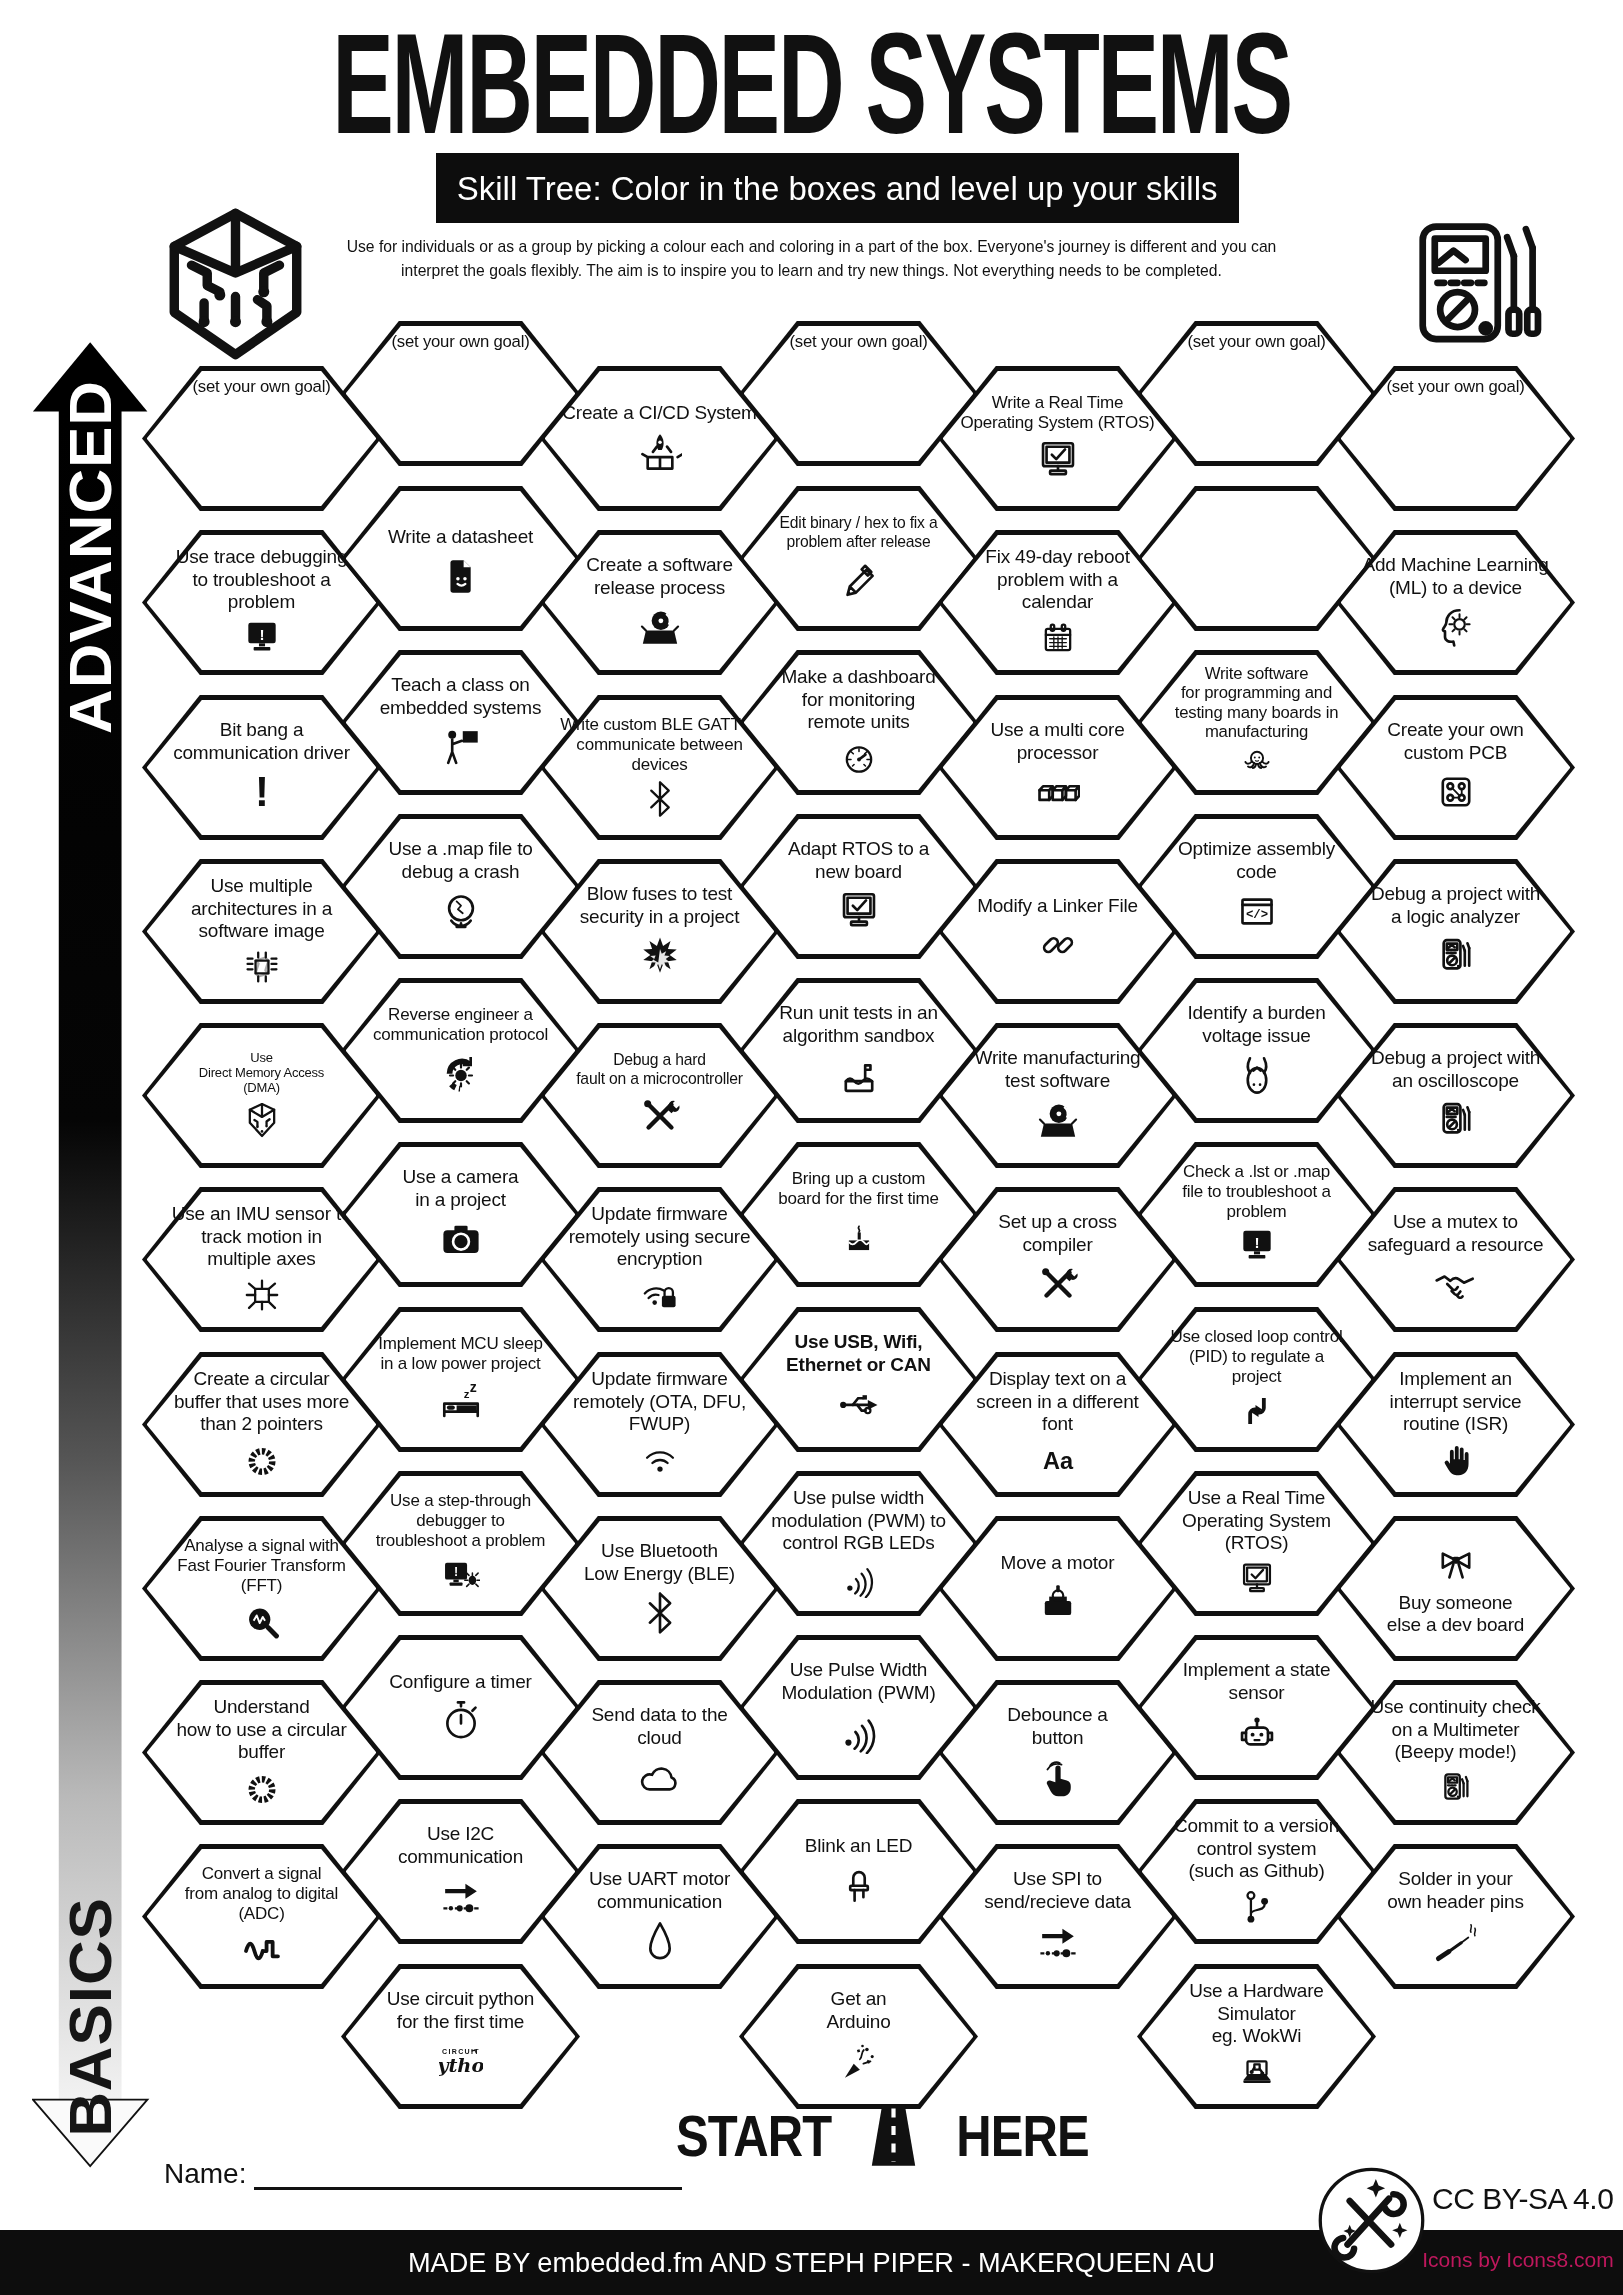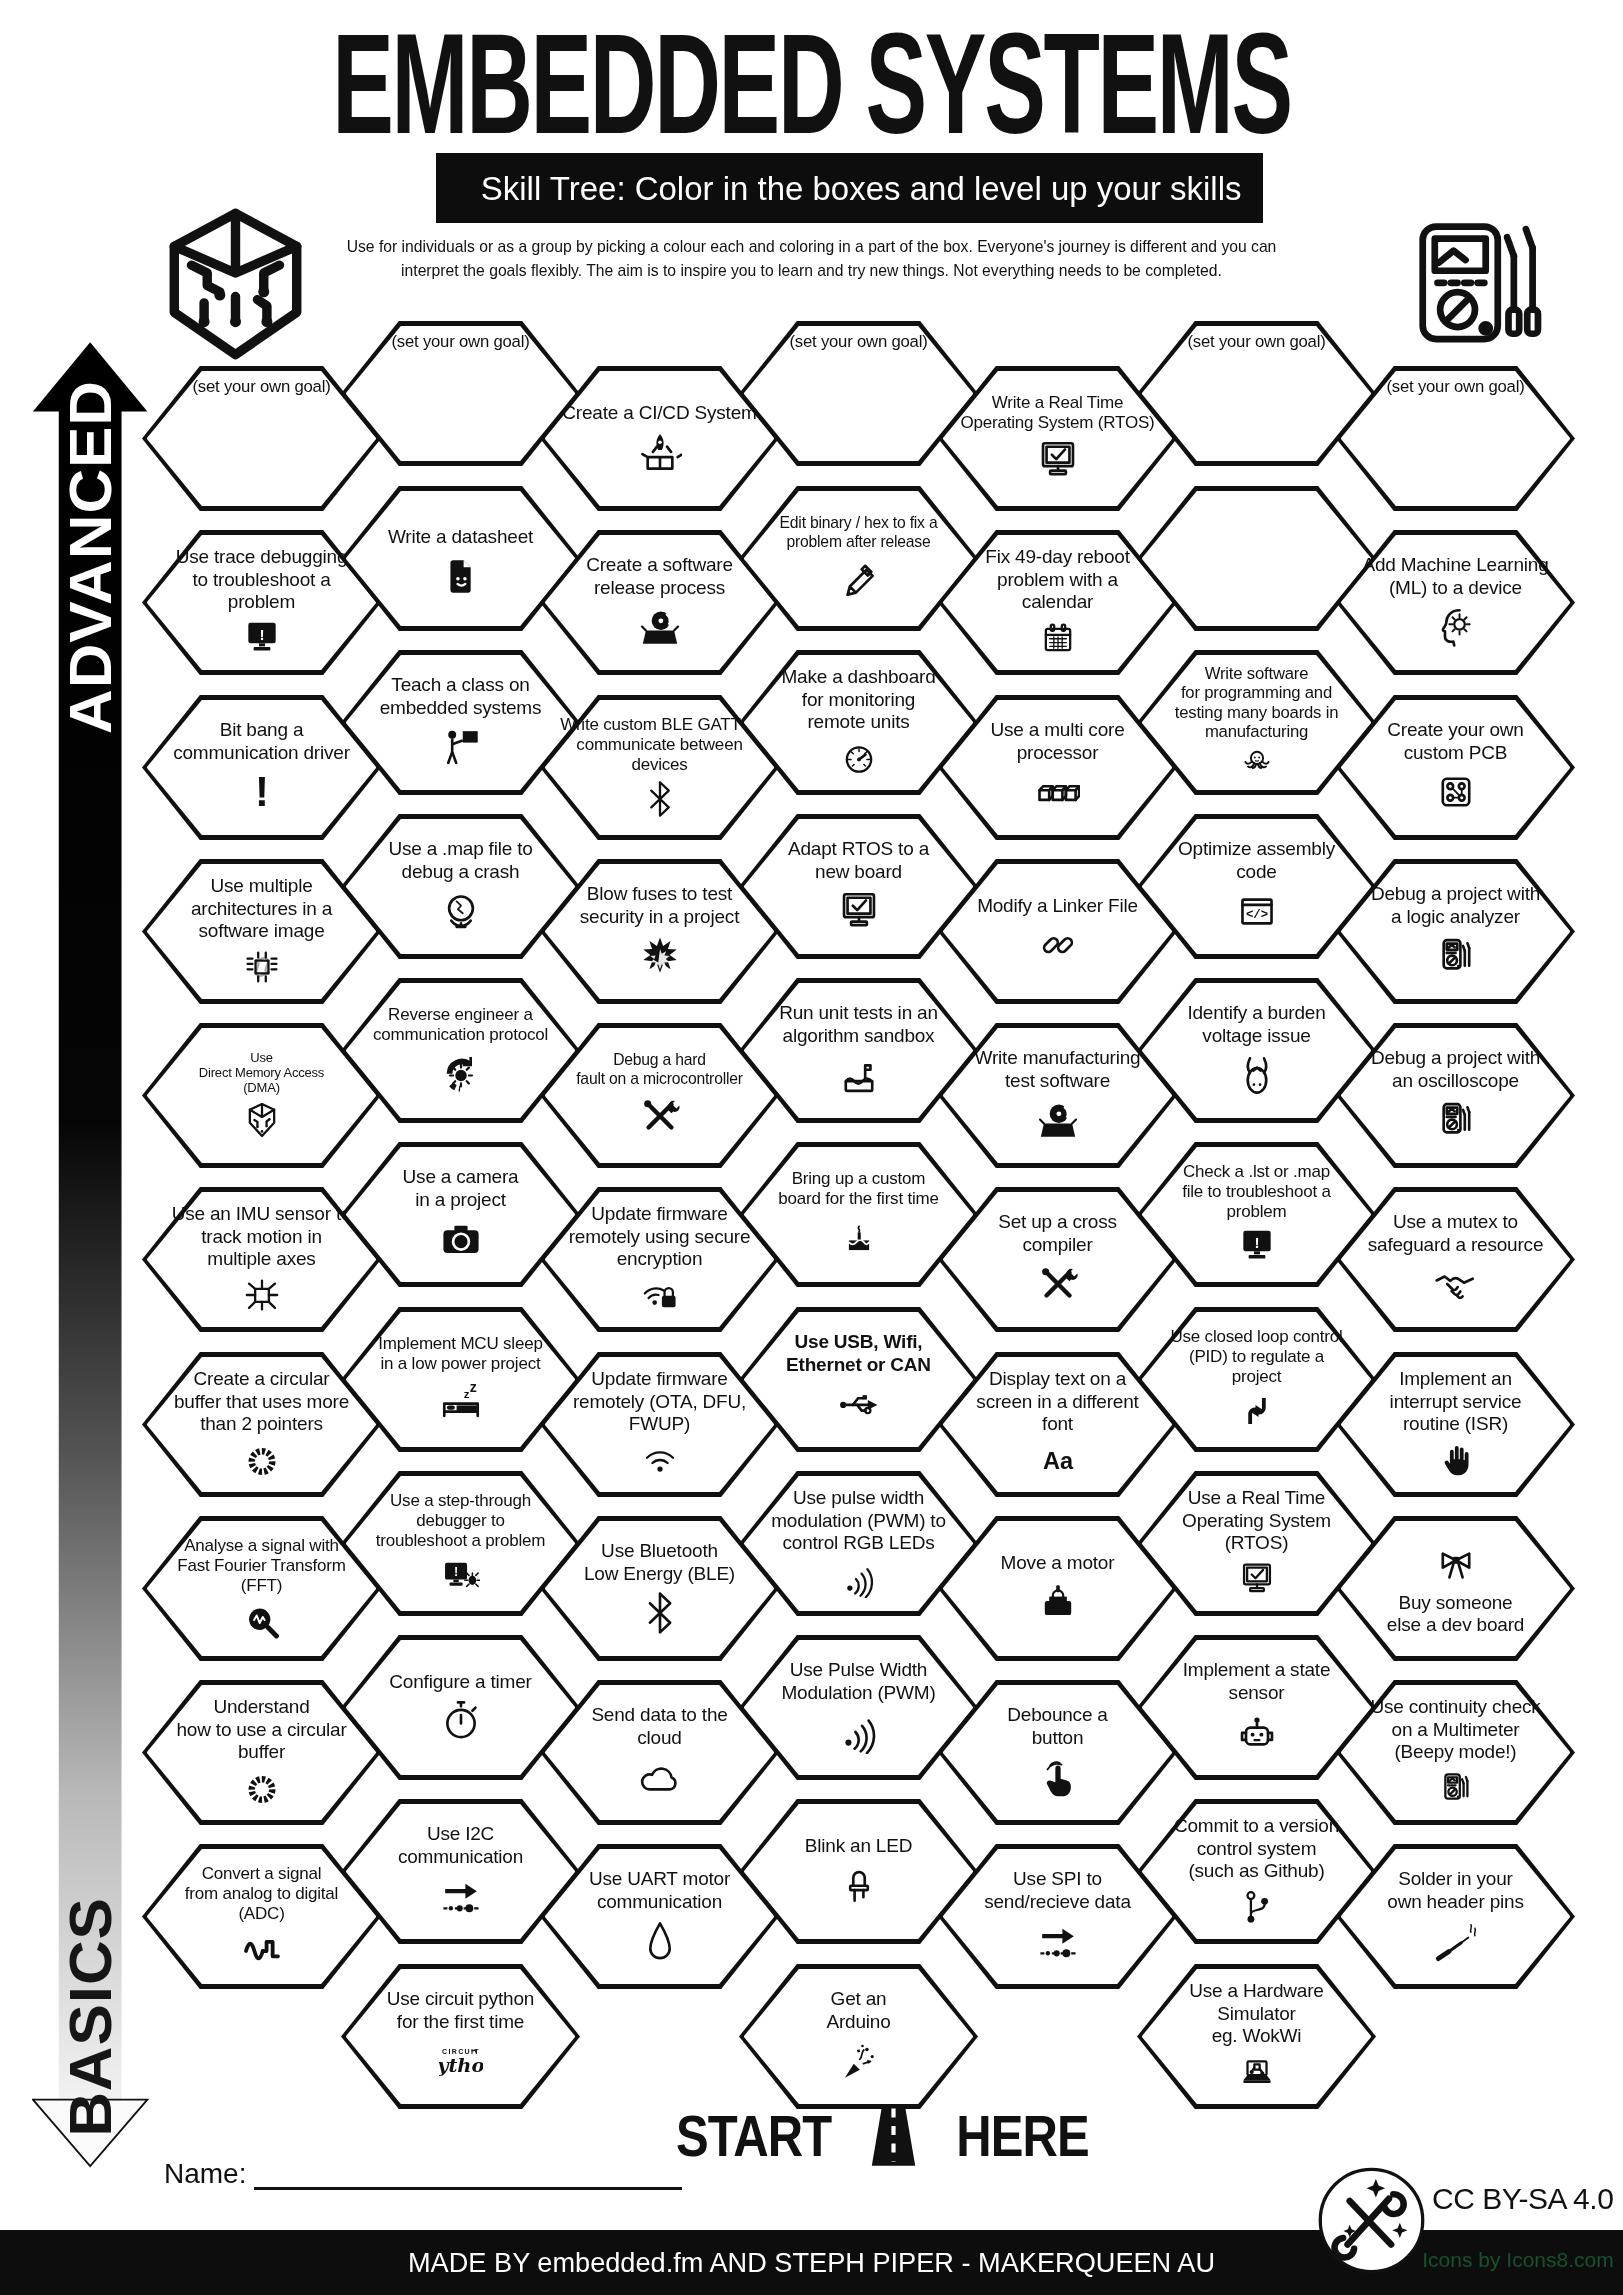--- a/index.html
+++ b/index.html
@@ -3,21 +3,21 @@
 <meta charset="utf-8">
 <style>
   html,body{margin:0;padding:0;background:#888;}
   #poster{position:relative;width:1623px;height:2295px;background:#ffffff;overflow:hidden;
     font-family:"Liberation Sans",sans-serif;color:#111;}
   
   #title{position:absolute;top:18.5px;left:0;width:100%;text-align:center;
     font-size:110px;font-weight:900;letter-spacing:-2.8px;white-space:nowrap;
     transform:scale(.84,1.30);transform-origin:50% 50%;}
   #subtitle-bar{position:absolute;left:436px;top:153px;width:803px;height:70px;background:#0d0d0d;
-    display:flex;align-items:center;justify-content:center;padding-left:24px;}
+    display:flex;align-items:center;justify-content:center;}
   #subtitle-bar .t{color:#fff;font-size:34px;font-weight:400;transform:scaleX(.97);white-space:nowrap;}
   #description{position:absolute;top:235px;left:50%;transform:translateX(-50%);width:1110px;
     text-align:center;font-size:15.7px;line-height:1.55;}
   
   .corner{position:absolute;}
   
   #axis-arrow{position:absolute;left:32px;top:340px;}
   .axis-label{position:absolute;white-space:nowrap;font-weight:700;}
   #advanced-label{left:91px;top:557px;transform:translate(-50%,-50%) rotate(-90deg) scale(1.05,1);
     font-size:59px;color:#fff;letter-spacing:0.9px;}
@@ -38,21 +38,21 @@
   
   #start-marker{position:absolute;left:676px;top:2100px;display:flex;align-items:center;gap:12px;}
   .start-word{font-size:49px;font-weight:900;letter-spacing:-0.9px;transform:scaleY(1.18);}
   #name-row{position:absolute;left:164px;top:2158px;display:flex;align-items:flex-end;gap:7.4px;font-size:28px;justify-content:center;}
   #name-line{width:428px;height:25px;border-bottom:3.2px solid #111;}
   #license{position:absolute;left:1432px;top:2182px;font-size:30px;letter-spacing:-0.5px;white-space:nowrap;}
   #license-badge{position:absolute;left:1317px;top:2166px;z-index:6;}
   #footer-bar{position:absolute;left:0;top:2230px;width:100%;height:66px;background:#0d0d0d;z-index:4;}
   #footer-credit{position:absolute;left:0;top:2230px;width:100%;height:66px;display:flex;align-items:center;
     justify-content:center;color:#fff;font-size:28px;transform:scaleX(.97);white-space:nowrap;z-index:5;}
-  #icons-credit{position:absolute;right:9.3px;top:2248px;color:#14532d;font-size:21px;z-index:7;white-space:nowrap;}
+  #icons-credit{position:absolute;right:9.3px;top:2248px;color:#be185d;font-size:21px;z-index:7;white-space:nowrap;}
 </style>
 </head>
 <body>
 
 <div id="poster">
 
   <div id="title">EMBEDDED SYSTEMS</div>
 
   <div id="subtitle-bar">
     <span class="t">Skill Tree:  Color in the boxes and level up your skills</span>

